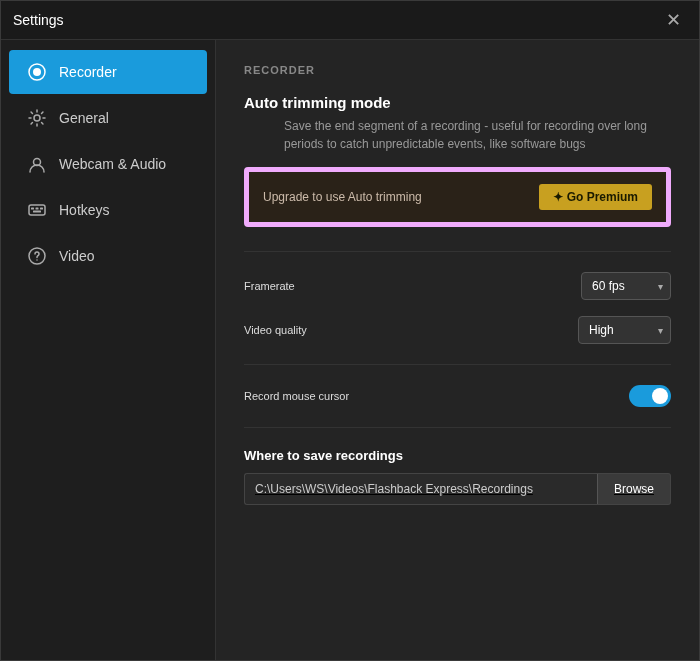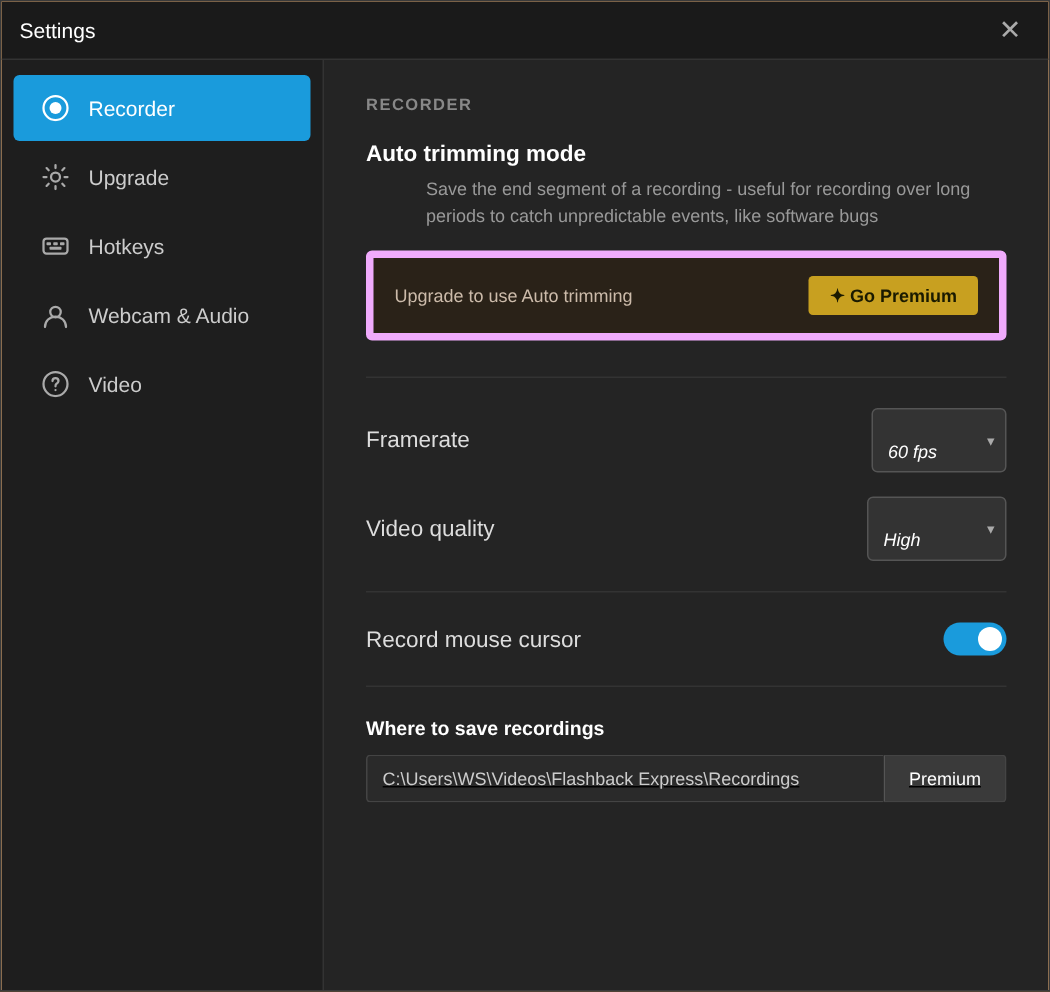--- a/index.html
+++ b/index.html
@@ -144,38 +144,37 @@
       margin: 20px 0;
     }
     .setting-row {
       display: flex;
       align-items: center;
       justify-content: space-between;
       margin-bottom: 16px;
     }
     .setting-row-label {
       color: #dddddd;
-      font-size: 15px;
+      font-size: 11px;
     }
     .select-wrapper {
       position: relative;
       display: inline-flex;
       align-items: center;
     }
     .setting-select {
       background: #333333;
       color: #ffffff;
       border: 1px solid #555;
       border-radius: 4px;
-      padding: 21px 28px 6px 10px;
+      padding: 6px 28px 6px 10px;
       font-size: 12px;
       appearance: none;
       cursor: pointer;
       min-width: 90px;
-      font-style: italic;
     }
     .select-arrow {
       position: absolute;
       right: 8px;
       pointer-events: none;
       color: #aaa;
       font-size: 10px;
     }
     
     .toggle-switch {
@@ -276,44 +275,44 @@
         <span>Recorder</span>
       </div>
 
       <div class="sidebar-item">
         <span class="sidebar-icon">
           <svg width="18" height="18" viewBox="0 0 18 18" fill="none">
             <circle cx="9" cy="9" r="3" stroke="#aaa" stroke-width="1.5"></circle>
             <path d="M9 1v2M9 15v2M1 9h2M15 9h2M3.05 3.05l1.41 1.41M13.54 13.54l1.41 1.41M3.05 14.95l1.41-1.41M13.54 4.46l1.41-1.41" stroke="#aaa" stroke-width="1.5" stroke-linecap="round"></path>
           </svg>
         </span>
-        <span>Upgrade</span>
+        <span>General</span>
+      </div>
+
+      <div class="sidebar-item">
+        <span class="sidebar-icon">
+          <svg width="18" height="18" viewBox="0 0 18 18" fill="none">
+            <circle cx="9" cy="7" r="3.5" stroke="#aaa" stroke-width="1.5"></circle>
+            <path d="M2 17c0-3.866 3.134-7 7-7s7 3.134 7 7" stroke="#aaa" stroke-width="1.5" stroke-linecap="round"></path>
+          </svg>
+        </span>
+        <span>Webcam &amp; Audio</span>
       </div>
 
       <div class="sidebar-item">
         <span class="sidebar-icon">
           <svg width="18" height="18" viewBox="0 0 18 18" fill="none">
             <rect x="1" y="4" width="16" height="10" rx="2" stroke="#aaa" stroke-width="1.5"></rect>
             <rect x="3" y="6.5" width="3" height="2" rx="0.5" fill="#aaa"></rect>
             <rect x="7.5" y="6.5" width="3" height="2" rx="0.5" fill="#aaa"></rect>
             <rect x="12" y="6.5" width="3" height="2" rx="0.5" fill="#aaa"></rect>
             <rect x="5" y="9.5" width="8" height="2" rx="0.5" fill="#aaa"></rect>
           </svg>
         </span>
         <span>Hotkeys</span>
-      </div>
-
-      <div class="sidebar-item">
-        <span class="sidebar-icon">
-          <svg width="18" height="18" viewBox="0 0 18 18" fill="none">
-            <circle cx="9" cy="7" r="3.5" stroke="#aaa" stroke-width="1.5"></circle>
-            <path d="M2 17c0-3.866 3.134-7 7-7s7 3.134 7 7" stroke="#aaa" stroke-width="1.5" stroke-linecap="round"></path>
-          </svg>
-        </span>
-        <span>Webcam &amp; Audio</span>
       </div>
 
       <div class="sidebar-item">
         <span class="sidebar-icon">
           <svg width="18" height="18" viewBox="0 0 18 18" fill="none">
             <circle cx="9" cy="9" r="8" stroke="#aaa" stroke-width="1.5"></circle>
             <path d="M7 7c0-1.105.895-2 2-2s2 .895 2 2c0 1-.667 1.5-1.5 2C9 9.333 9 10 9 10.5" stroke="#aaa" stroke-width="1.5" stroke-linecap="round"></path>
             <circle cx="9" cy="13" r="0.75" fill="#aaa"></circle>
           </svg>
         </span>
@@ -371,18 +370,18 @@
       </div>
 
 
 
       <hr class="divider">
 
       <div class="path-group">
         <div class="path-label">Where to save recordings</div>
         <div class="path-input-row">
           <input type="text" class="path-input" value="C:\Users\WS\Videos\Flashback Express\Recordings" style="">
-          <button class="browse-btn">Premium</button>
+          <button class="browse-btn">Browse</button>
         </div>
       </div>
     </div>
   </div>
 </div>
 
 </body></html>

